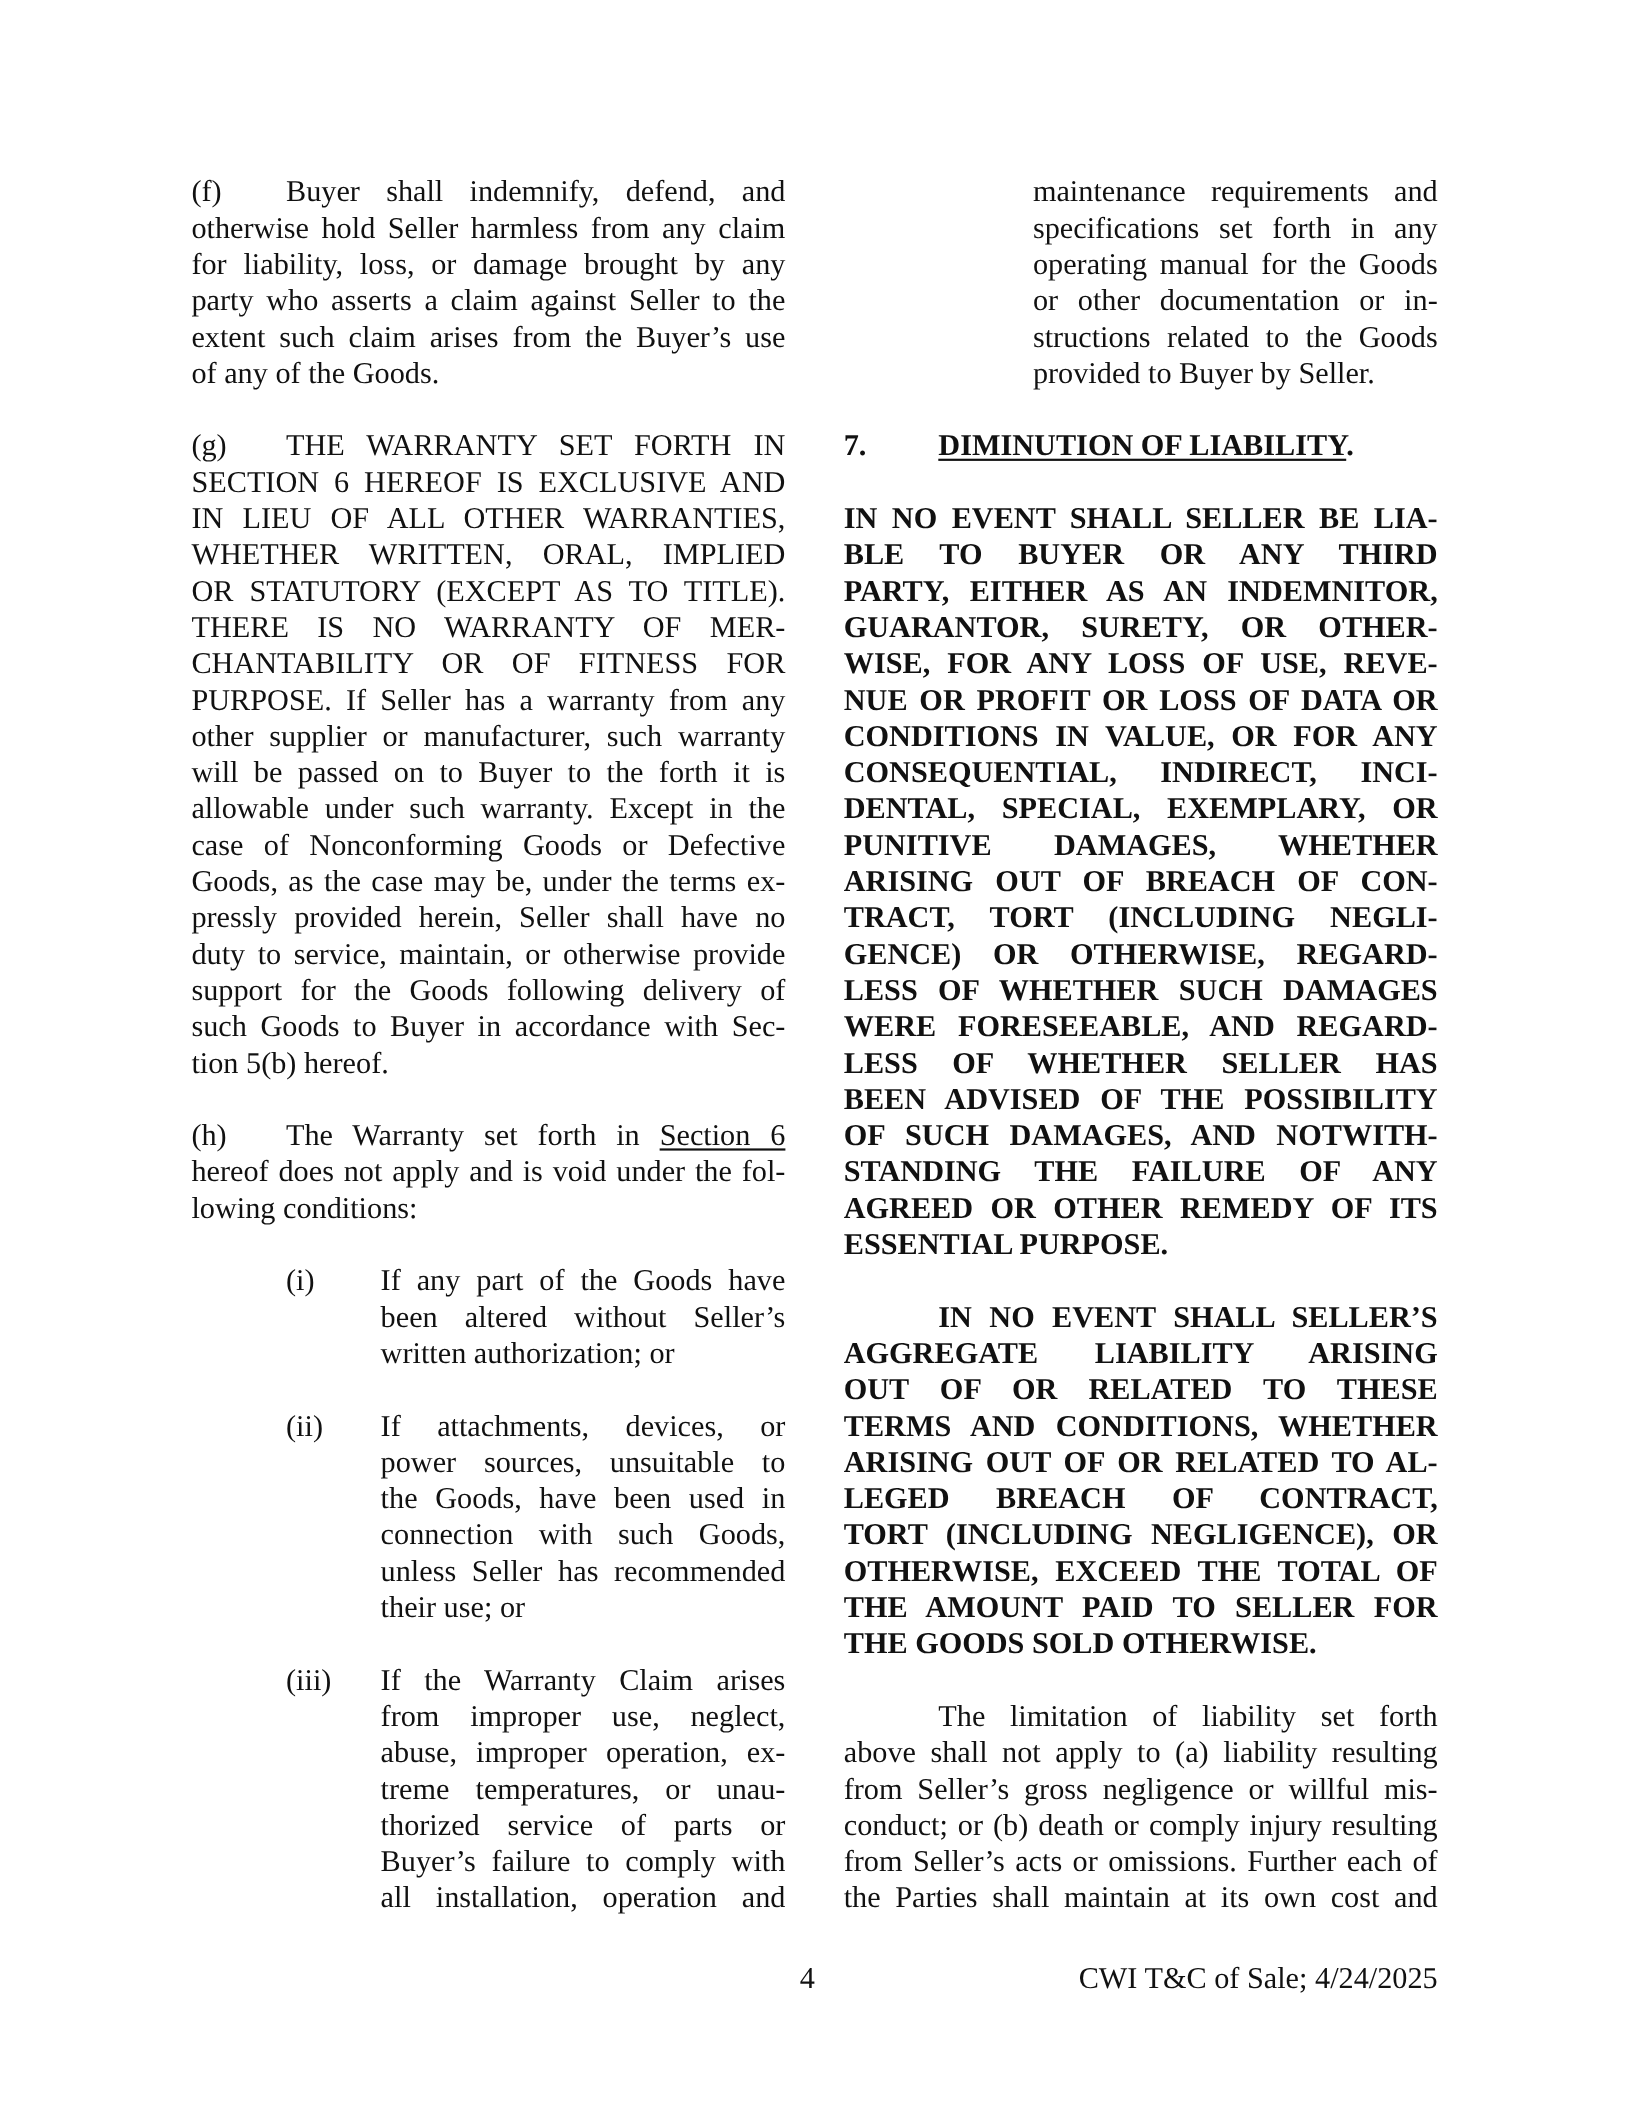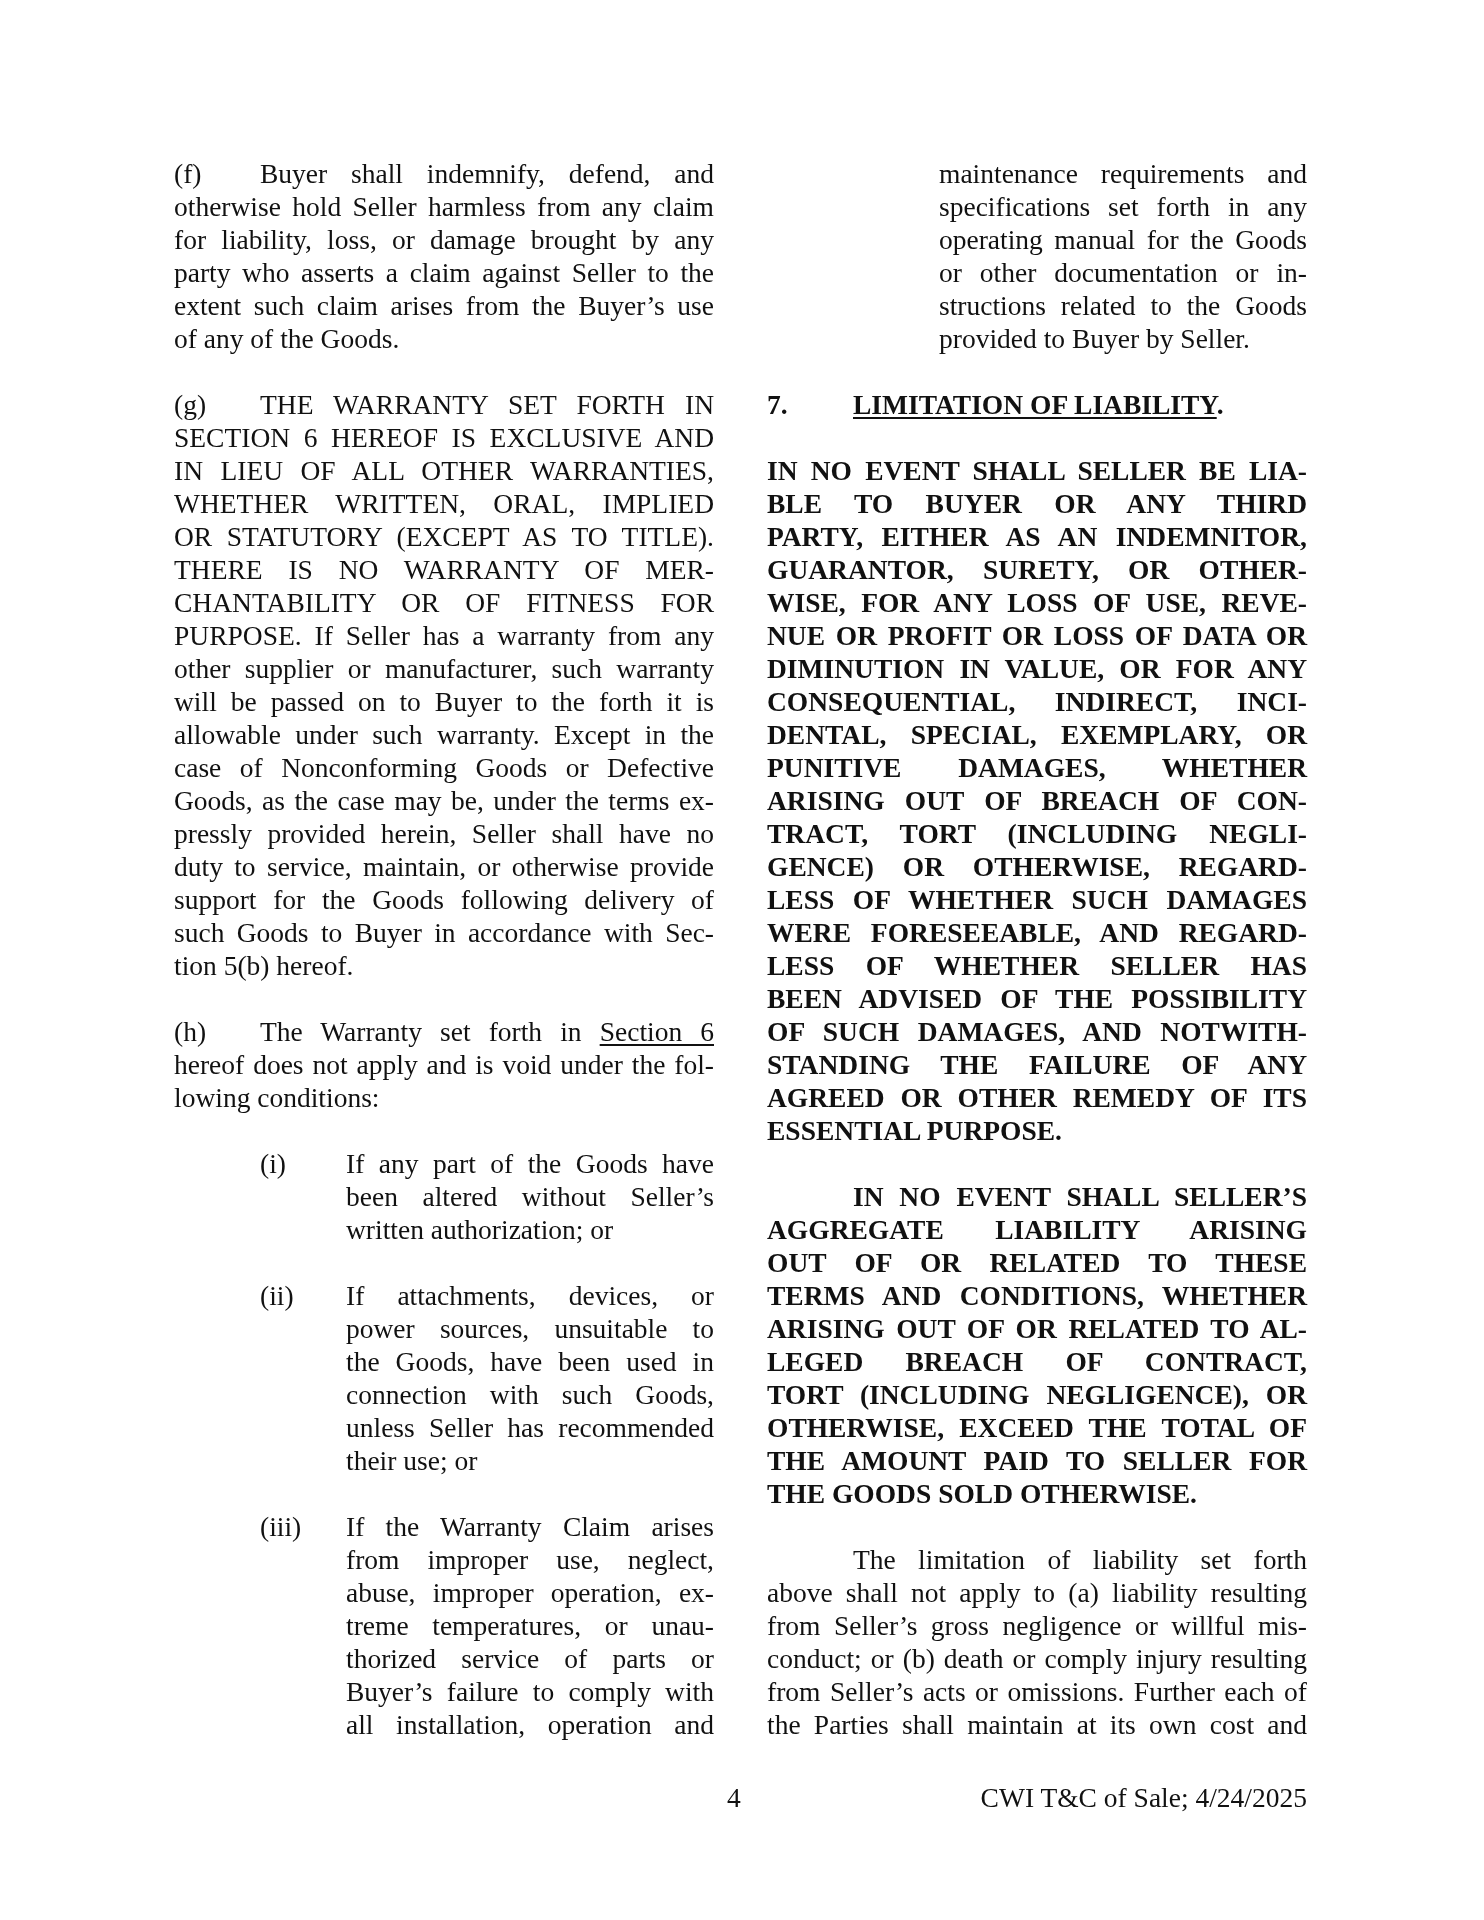--- a/index.html
+++ b/index.html
@@ -99,31 +99,31 @@
       <div class="line" style="left:172px; width:368px; top:0;">maintenance requirements and</div>
       <div class="line" style="left:172px; width:368px; top:33px;">specifications set forth in any</div>
       <div class="line" style="left:172px; width:368px; top:66px;">operating manual for the Goods</div>
       <div class="line" style="left:172px; width:368px; top:99px;">or other documentation or in-</div>
       <div class="line" style="left:172px; width:368px; top:132px;">structions related to the Goods</div>
       <div class="line last" style="left:172px; width:368px; top:165px;">provided to Buyer by Seller.</div>
     </div>
 
     <div>
       <span class="marker bold" style="left:0; top:231px;">7.</span>
-      <span class="marker bold" style="left:86px; top:231px;"><span class="u">LIMITATION OF LIABILITY</span><span>.</span></span>
+      <span class="marker bold" style="left:86px; top:231px;"><span class="u">DIMINUTION OF LIABILITY</span><span>.</span></span>
     </div>
 
     <div>
       <div class="line bold" style="width:540px; top:297px;">IN NO EVENT SHALL SELLER BE LIA-</div>
       <div class="line bold" style="width:540px; top:330px;">BLE TO BUYER OR ANY THIRD</div>
       <div class="line bold" style="width:540px; top:363px;">PARTY, EITHER AS AN INDEMNITOR,</div>
       <div class="line bold" style="width:540px; top:396px;">GUARANTOR, SURETY, OR OTHER-</div>
       <div class="line bold" style="width:540px; top:429px;">WISE, FOR ANY LOSS OF USE, REVE-</div>
       <div class="line bold" style="width:540px; top:462px;">NUE OR PROFIT OR LOSS OF DATA OR</div>
-      <div class="line bold" style="width:540px; top:495px;">DIMINUTION IN VALUE, OR FOR ANY</div>
+      <div class="line bold" style="width:540px; top:495px;">CONDITIONS IN VALUE, OR FOR ANY</div>
       <div class="line bold" style="width:540px; top:528px;">CONSEQUENTIAL, INDIRECT, INCI-</div>
       <div class="line bold" style="width:540px; top:561px;">DENTAL, SPECIAL, EXEMPLARY, OR</div>
       <div class="line bold" style="width:540px; top:594px;">PUNITIVE DAMAGES, WHETHER</div>
       <div class="line bold" style="width:540px; top:627px;">ARISING OUT OF BREACH OF CON-</div>
       <div class="line bold" style="width:540px; top:660px;">TRACT, TORT (INCLUDING NEGLI-</div>
       <div class="line bold" style="width:540px; top:693px;">GENCE) OR OTHERWISE, REGARD-</div>
       <div class="line bold" style="width:540px; top:726px;">LESS OF WHETHER SUCH DAMAGES</div>
       <div class="line bold" style="width:540px; top:759px;">WERE FORESEEABLE, AND REGARD-</div>
       <div class="line bold" style="width:540px; top:792px;">LESS OF WHETHER SELLER HAS</div>
       <div class="line bold" style="width:540px; top:825px;">BEEN ADVISED OF THE POSSIBILITY</div>

